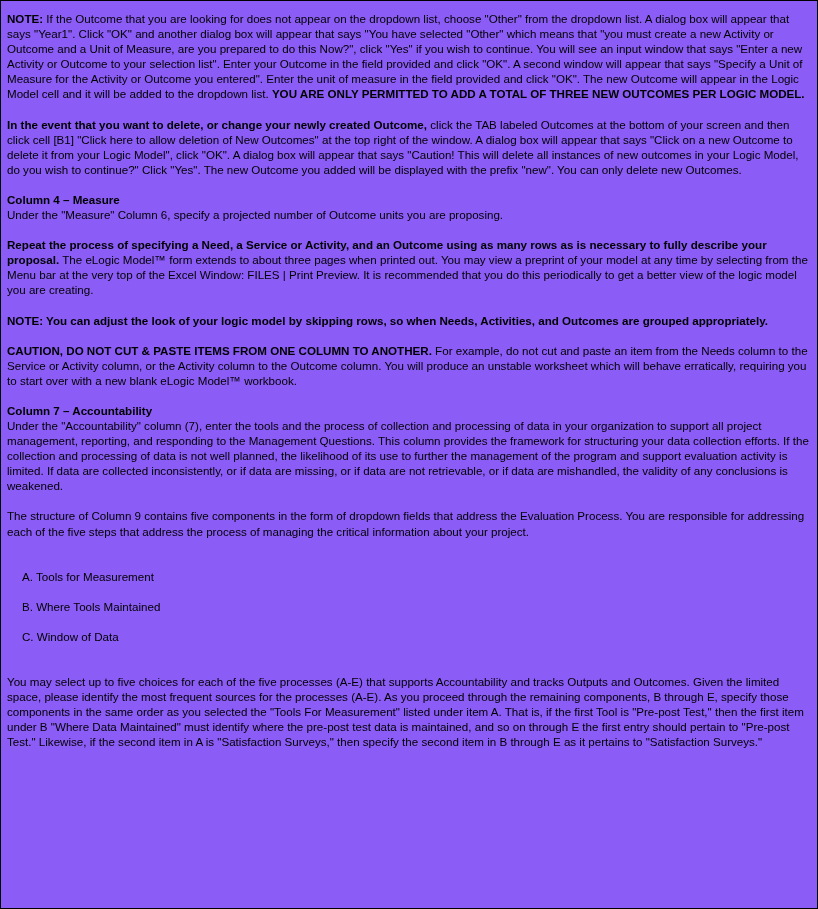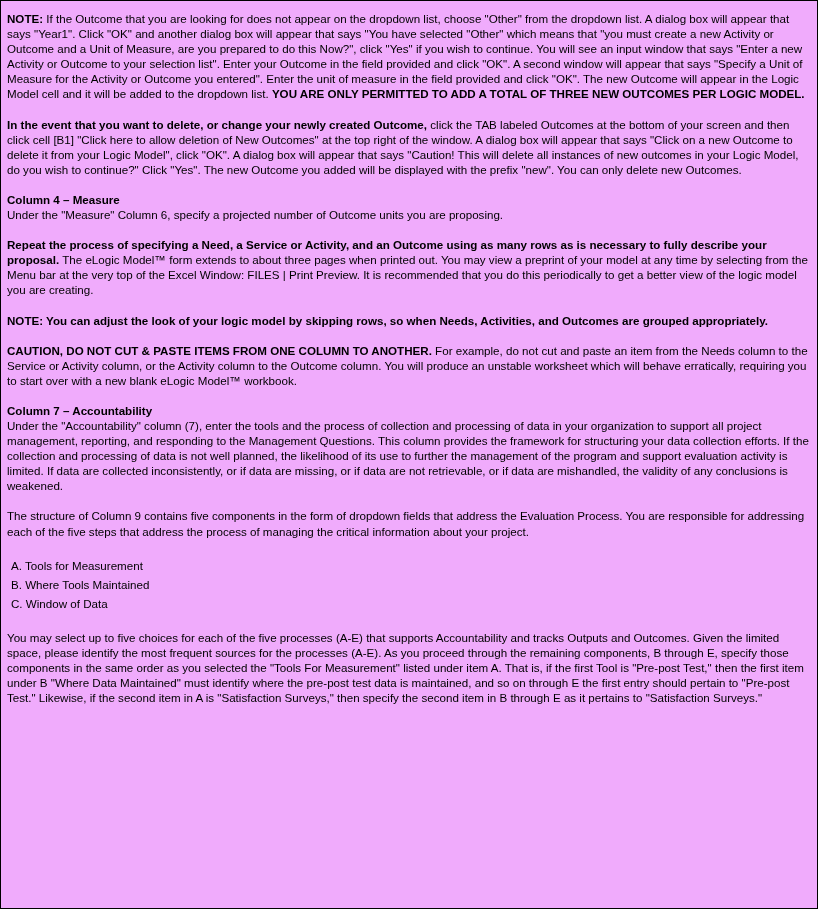--- a/index.html
+++ b/index.html
@@ -7,21 +7,21 @@
     padding: 0;
     background: #ffffff;
   }
   body {
     font-family: "Liberation Sans", sans-serif;
   }
   #page {
     position: relative;
     width: 818px;
     height: 909px;
-    background: #f0abfc;
+    background: #8b5cf6;
     border: 1px solid #000000;
     box-sizing: border-box;
     overflow: hidden;
   }
   #content {
     position: absolute;
     left: 6px;
     top: 10px;
     width: 806px;
     font-size: 11.6px;
@@ -41,21 +41,21 @@
   .heading {
     font-weight: bold;
     margin: 0;
   }
   ul.plain {
     list-style: none;
     margin: 0;
     padding: 0;
   }
   ul.plain li {
-    margin: 4px;
+    margin: 15px;
     padding: 0;
   }
 </style>
 </head>
 <body>
 
 <div id="page">
   <div id="content">
 
     <p class="para"><span class="bold">NOTE:</span><span> If the Outcome that you are looking for does not appear on the dropdown list, choose "Other" from the dropdown list. A dialog box will appear that says "Year1".  Click "OK" and another dialog box will appear that says "You have selected "Other" which means that "you must create a new Activity or Outcome and a Unit of Measure, are you prepared to do this Now?", click "Yes" if you wish to continue.   You will see an input window that says "Enter a new Activity or Outcome to your selection list". Enter your Outcome in the field provided and click "OK".   A second window will appear that says "Specify a Unit of Measure for the Activity or Outcome you entered". Enter the unit of measure in the field provided and click "OK".   The new Outcome will appear in the Logic Model cell and it will be added to the dropdown list.  </span><span class="bold">YOU ARE ONLY PERMITTED TO ADD A TOTAL OF THREE NEW OUTCOMES PER LOGIC MODEL.</span></p>

